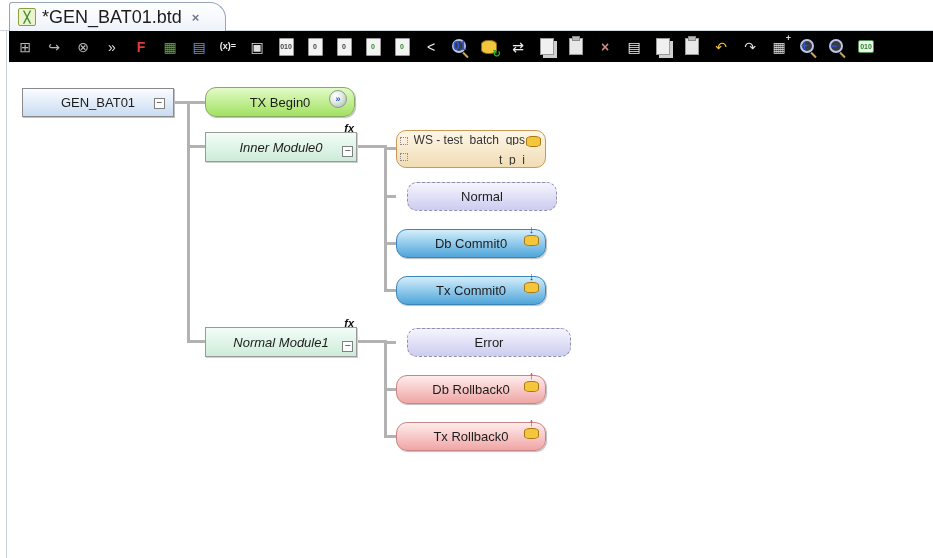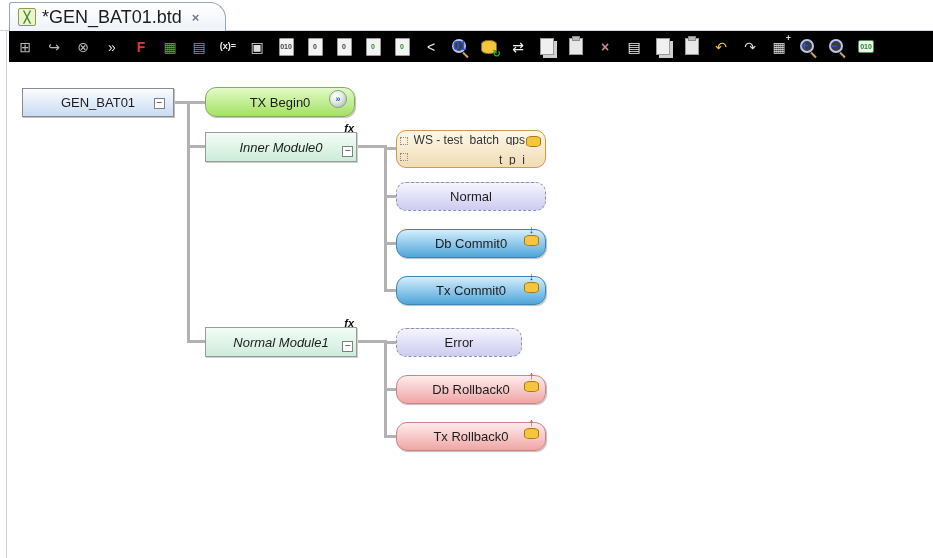--- a/index.html
+++ b/index.html
@@ -91,23 +91,23 @@
        background:linear-gradient(var(--tan-top,#fdf7e8),var(--tan-bottom,#f1dcb4));
        border:1px solid var(--tan-border,#cc9955);
        flex-direction:column;align-items:flex-end;justify-content:center;
        padding:2px 20px 2px 11px;font-size:12px;line-height:15px;color:#333;gap:8px;}
   .ws span{display:block;white-space:nowrap;overflow:hidden;}
   .ws .dot{position:absolute;left:3px;width:6px;height:6px;border:1px dotted #8a8a8a;}
   .ws .d1{top:6px;} .ws .d2{top:22px;}
   .ws .cyl{position:absolute;right:4px;top:5px;}
 
   .lav{border-radius:10px;border:1px dashed #8f8fae;
-       background:linear-gradient(var(--lav-top,#f5f5fe),var(--lav-bottom,#ccccf0));}
+       background:linear-gradient(var(--lav-top,#f5f5fe),var(--lav-bottom,#ccccf0));margin-left:11px;}
   .normal{left:396px;top:182px;width:150px;height:29px;}
-  .error{left:396px;top:328px;width:126px;height:29px;}
+  .error{left:396px;top:328px;width:164px;height:29px;}
 
   .blue-node{border-radius:11px;border:1px solid var(--blue-border,#3d85b8);
        background:linear-gradient(var(--blue-top,#d3eefb),var(--blue-bottom,#4fa5da));
        box-shadow:1px 1px 1px #bdbdbd;}
   .dbc{left:396px;top:229px;width:150px;height:29px;}
   .txc{left:396px;top:276px;width:150px;height:29px;}
 
   .pink-node{border-radius:11px;border:1px solid var(--pink-border,#c98585);
        background:linear-gradient(var(--pink-top,#ffecec),var(--pink-bottom,#f0a5a5));
        box-shadow:1px 1px 1px #bdbdbd;}

